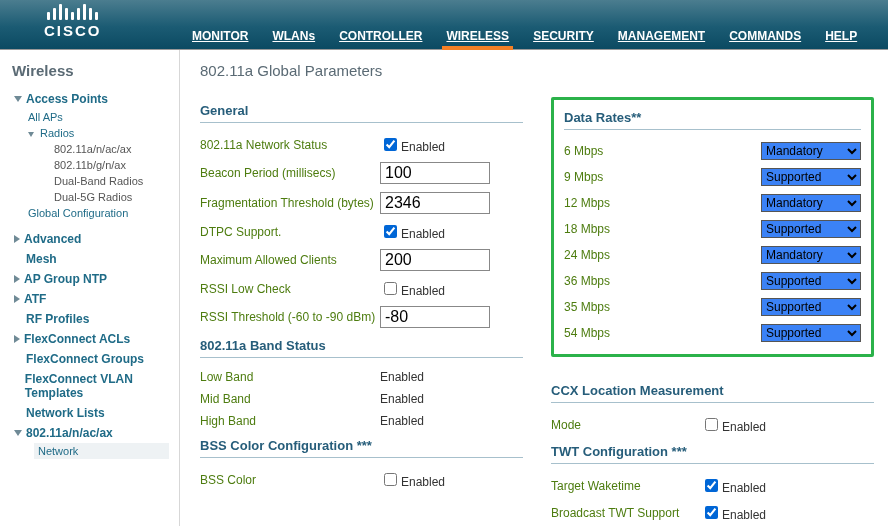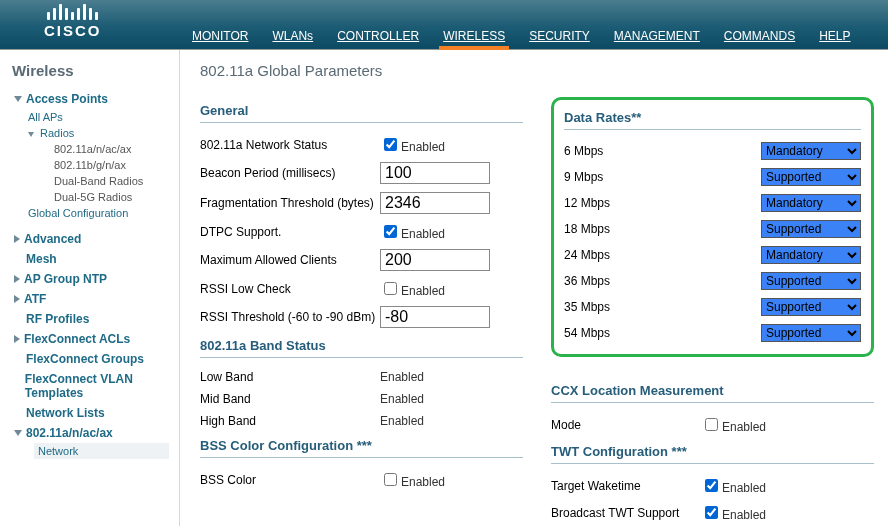--- a/index.html
+++ b/index.html
@@ -38,21 +38,21 @@
     bottom: 0;
     left: 180px;
     right: 10px;
     height: 26px;
     display: flex;
     align-items: flex-end;
   }
   .topnav-item {
     color: #fff;
     font-size: 12px;
-    font-weight: normal;
+    font-weight: bold;
     padding: 6px 12px 6px;
     text-decoration: underline;
     text-underline-offset: 1px;
     cursor: pointer;
     position: relative;
     text-align: center;
   }
   .topnav-item.active::after {
     content:"";
     position:absolute;
@@ -129,35 +129,35 @@
   .section-head {
     color:#265d7a; font-weight:bold; font-size:13px;
     border-bottom:1px solid #a7c0cc;
     padding-bottom:4px; margin: 6px 0 8px 0;
   }
   .form-row {
     display:flex; align-items:center;
     padding: 4px 0;
     font-size: 12px;
   }
-  .form-row .lbl { width: 180px; color:#000000; }
+  .form-row .lbl { width: 180px; color:#4d7c0f; }
   .form-row .val { flex:1; }
   .form-row input[type="text"] {
     width: 110px; font-size:16px; padding:1px 4px;
     border:1px solid #888;
   }
   .form-row input[type="checkbox"] { accent-color: #0066d6; margin-right:4px;}
   .form-row select {
     font-size:12px; border:1px solid #555; background:#3b82f6;
   }
   
   .rates-box {
     border: 3px solid #2bb24a;
     padding: 4px 10px 8px 10px;
-    border-radius:10px;
+    border-radius:2px;
   }
   .rates-box .form-row .lbl { width: 140px; }
   .rates-box select { width: 100px; }
 
   .right .form-row .lbl { width: 150px; }
 
 </style>
 </head>
 <body>
 

